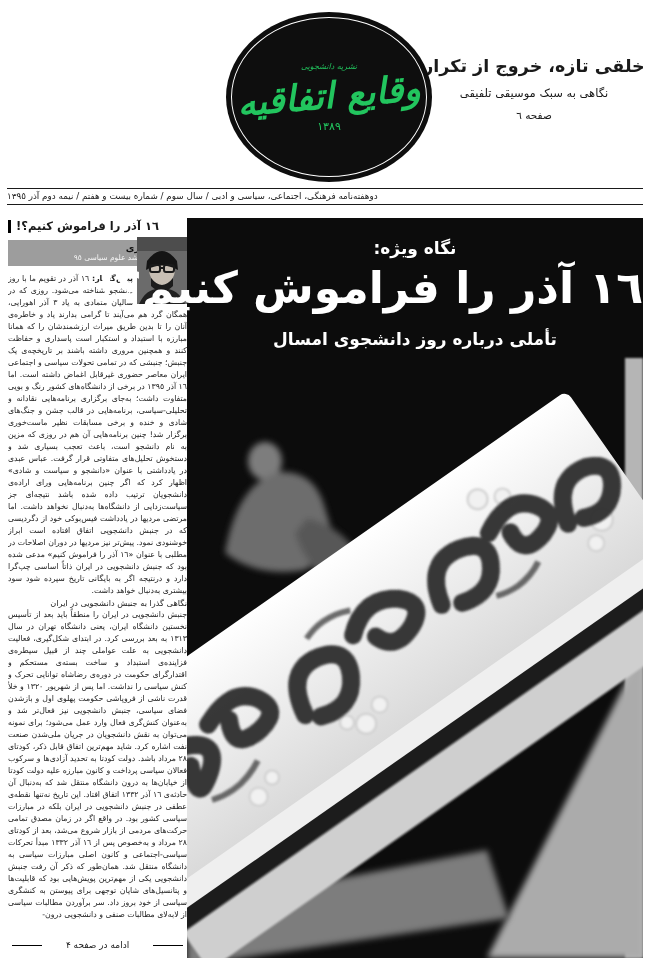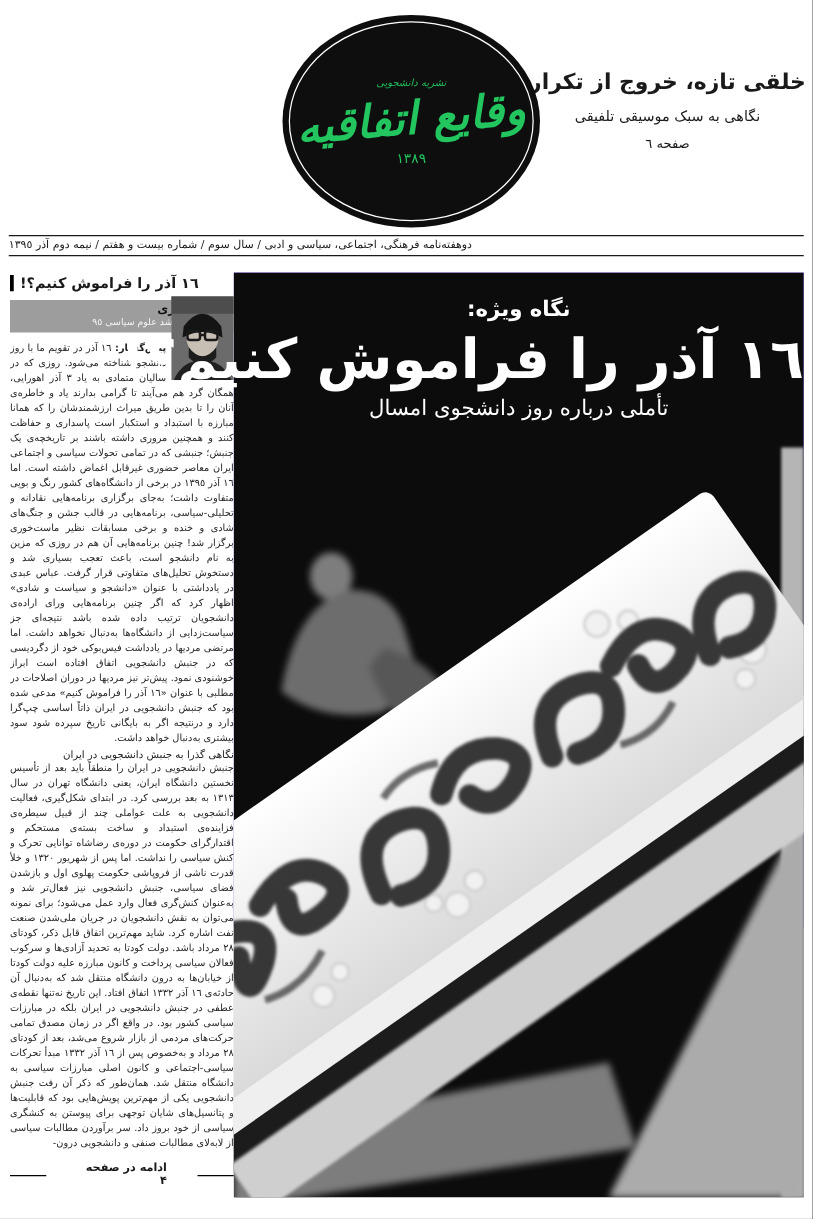--- a/index.html
+++ b/index.html
@@ -20,26 +20,26 @@
   .logo::after{content:"";position:absolute;inset:5px;border:1px solid #fff;border-radius:50%}
   .logo-tagline{font-size:8px;font-style:italic;opacity:.95}
   .logo-title{font-family:"DejaVu Serif",serif;font-style:italic;font-weight:700;font-size:36px;
               transform:rotate(-5deg);margin-top:3px;letter-spacing:-2px;white-space:nowrap}
   .logo-year{font-size:11px;margin-top:4px}
 
   .infobar{position:absolute;top:188px;left:7px;right:7px;border-top:1px solid #1a1a1a;
            border-bottom:1px solid #1a1a1a;padding:2px 0 3px;text-align:left;font-size:8.8px}
 
   
-  .photo{position:absolute;left:187px;top:218px;width:456px;height:524px;background:#8b5cf6}
+  .photo{position:absolute;left:187px;top:218px;width:456px;height:524px;background:#737373}
   .photo svg{position:absolute;inset:0}
   .headline-block{position:absolute;top:20px;left:0;right:0;text-align:center;color:#fff;z-index:3}
   .kicker{font-size:17px;font-weight:700}
   .main-headline{font-size:44px;font-weight:700;margin-top:4px;letter-spacing:-1px;white-space:nowrap}
-  .subhead{font-size:17px;font-weight:400;margin-top:4px}
+  .subhead{font-size:17px;font-weight:700;margin-top:16px}
 
   
   .article{position:absolute;left:8px;top:219px;width:179px;height:739px}
   .article-title-row{display:flex;flex-direction:row-reverse;align-items:center;gap:5px;height:14px}
   .title-bar{width:3px;height:13px;background:#000;flex:0 0 auto}
   .article-title{font-size:11.5px;font-weight:700;white-space:nowrap}
 
   .author-wrap{position:relative;margin-top:7px;height:26px}
   .author-box{position:absolute;inset:0;background:#9d9d9d;padding:2px 8px 0 2px;
               padding-left:2px;padding-right:8px;box-sizing:border-box}
@@ -48,21 +48,21 @@
   .author-byline{font-size:7.5px;color:#f5f5f5;line-height:10px}
   .author-photo{position:absolute;right:0;top:-3px;width:50px;height:67px;z-index:2}
 
   .body-text{margin-top:7px;height:655px;overflow:hidden;font-size:7.8px;line-height:12px;
              text-align:justify;color:#222}
   .photo-spacer{float:right;width:54px;height:32px}
   .body-text p{margin:0}
   .subheading{font-weight:400;font-size:8.2px;margin:2px 0 1px}
 
   .continue-row{position:absolute;bottom:8px;left:0;right:0;display:flex;align-items:center;
-                justify-content:center;gap:24px;font-size:9px;font-weight:700}
+                justify-content:center;gap:24px;font-size:9px;font-weight:400}
   .continue-rule{width:30px;border-top:1.5px solid #000;height:0}
 </style>
 </head>
 <body>
 
 <div class="page">
 
   <div class="teaser teaser-right">
     <div class="t-title">خلقی تازه، خروج از تکرار</div>
     <div class="t-sub">نگاهی به سبک موسیقی تلفیقی</div>

